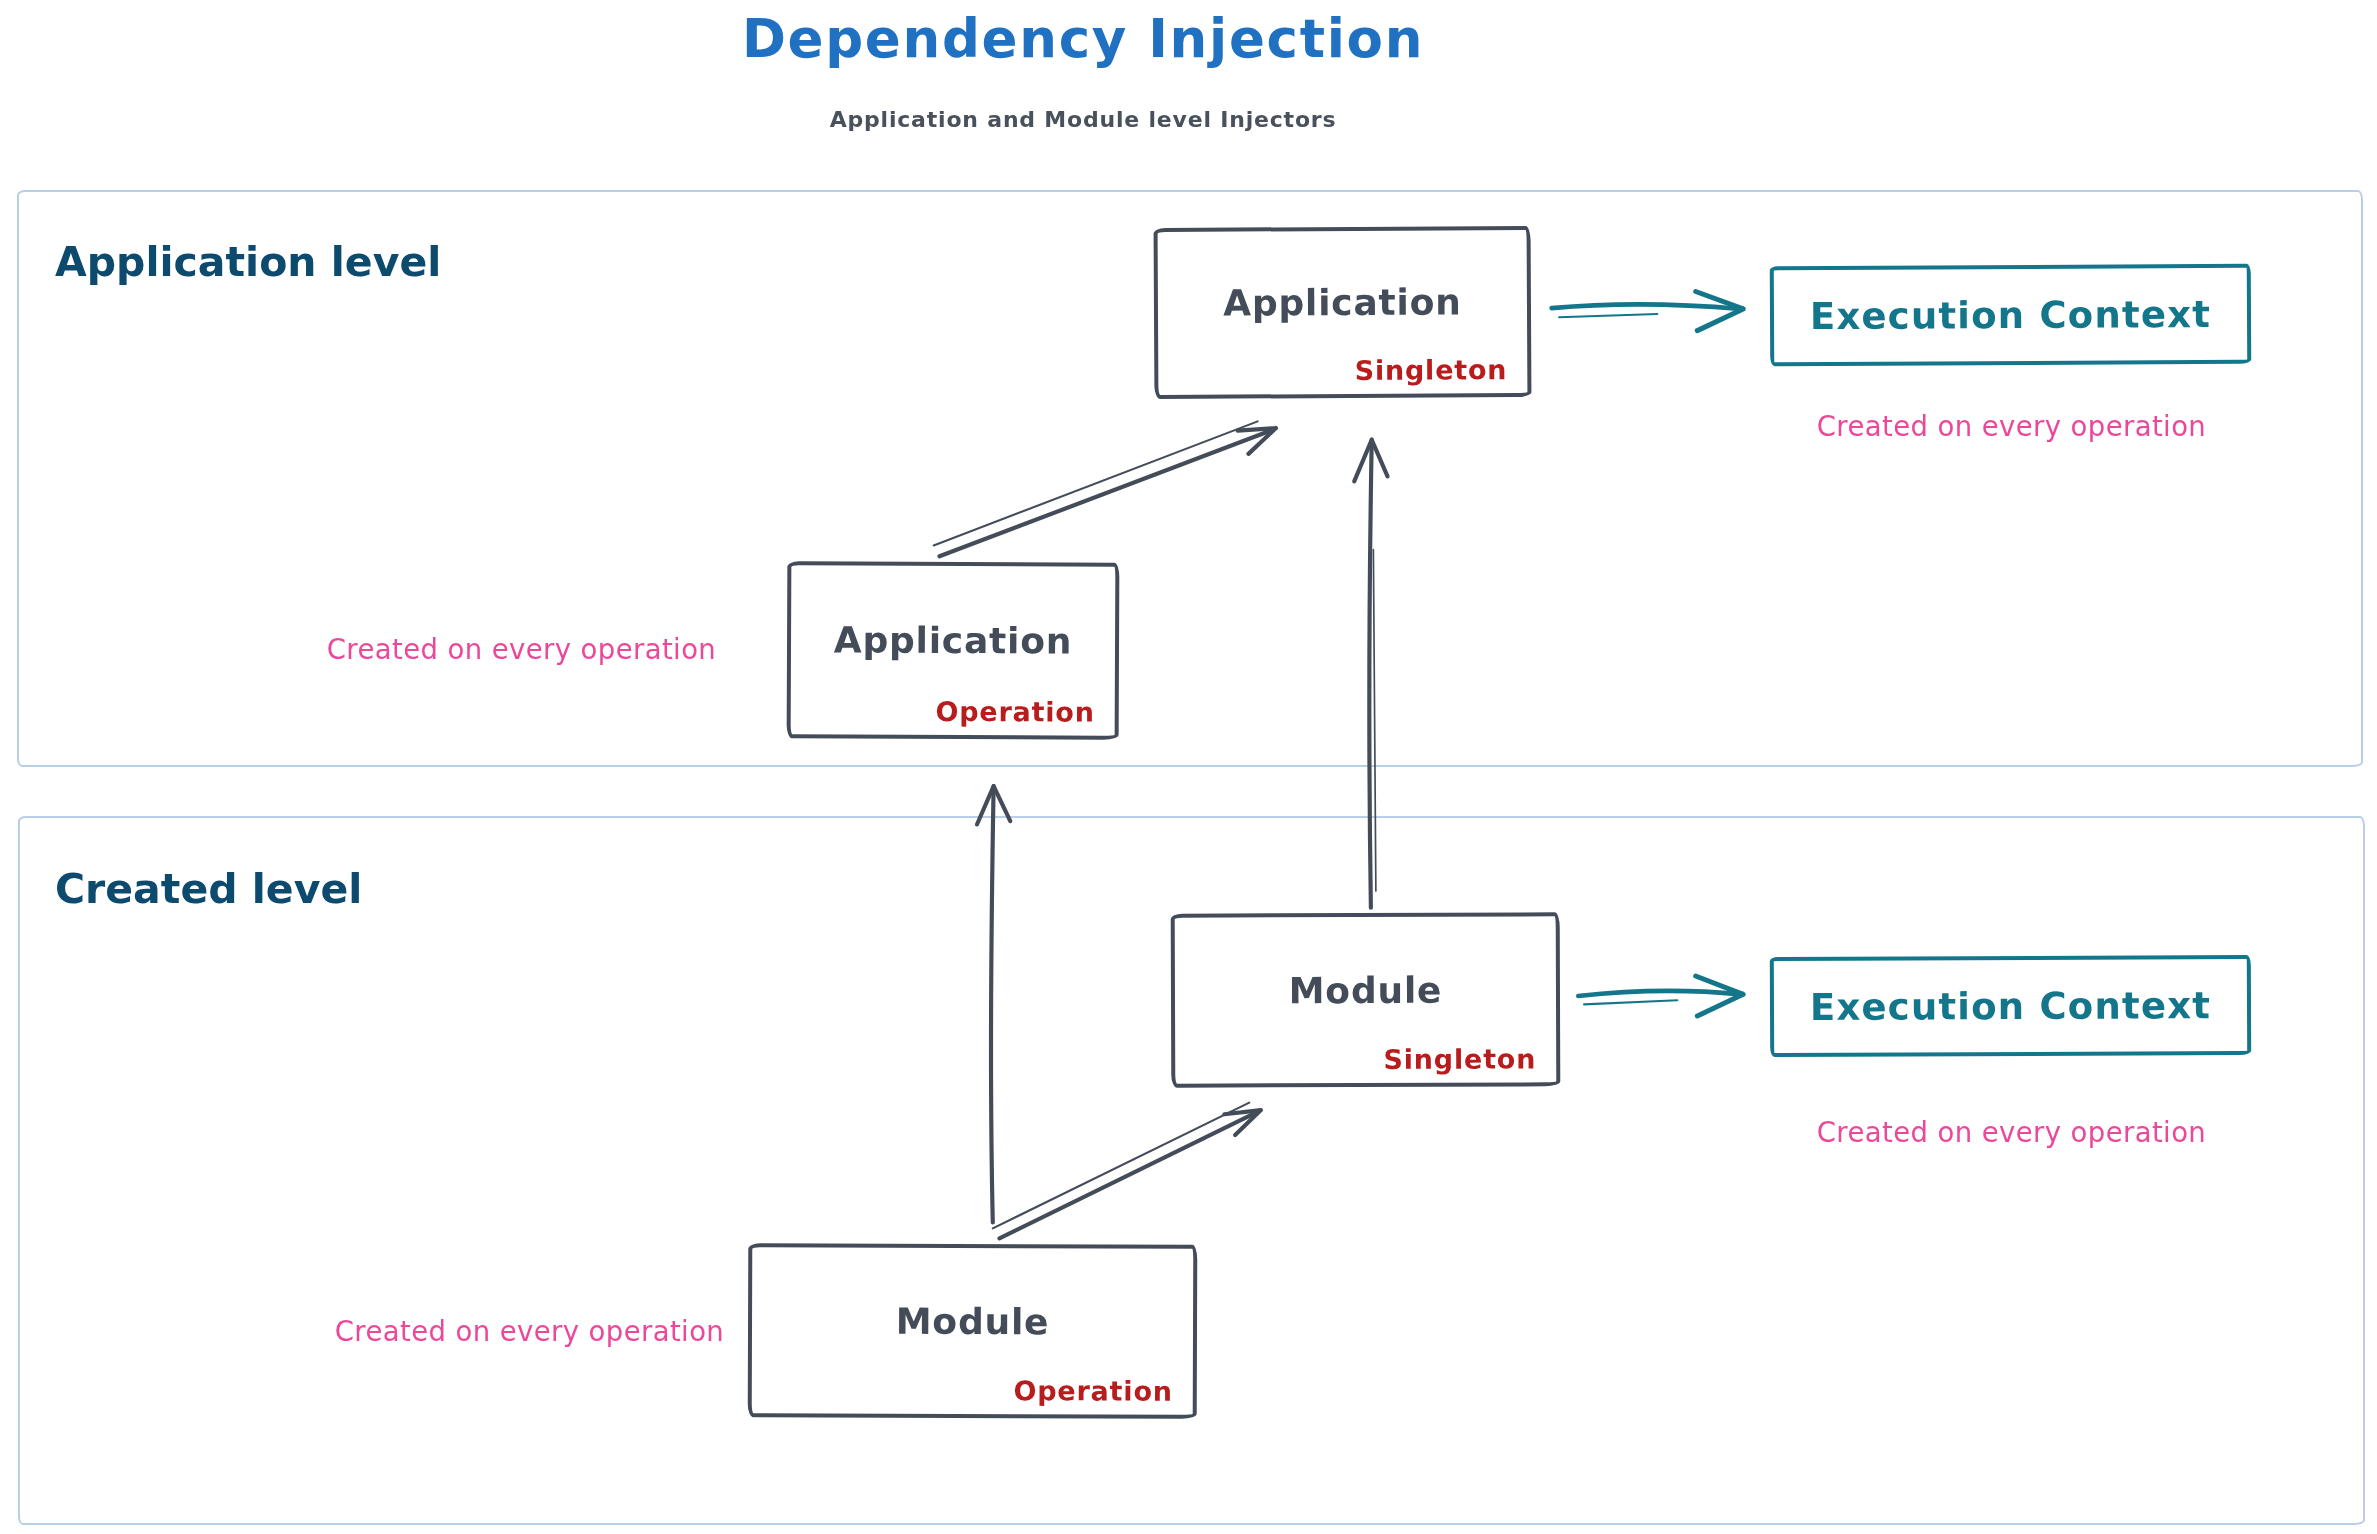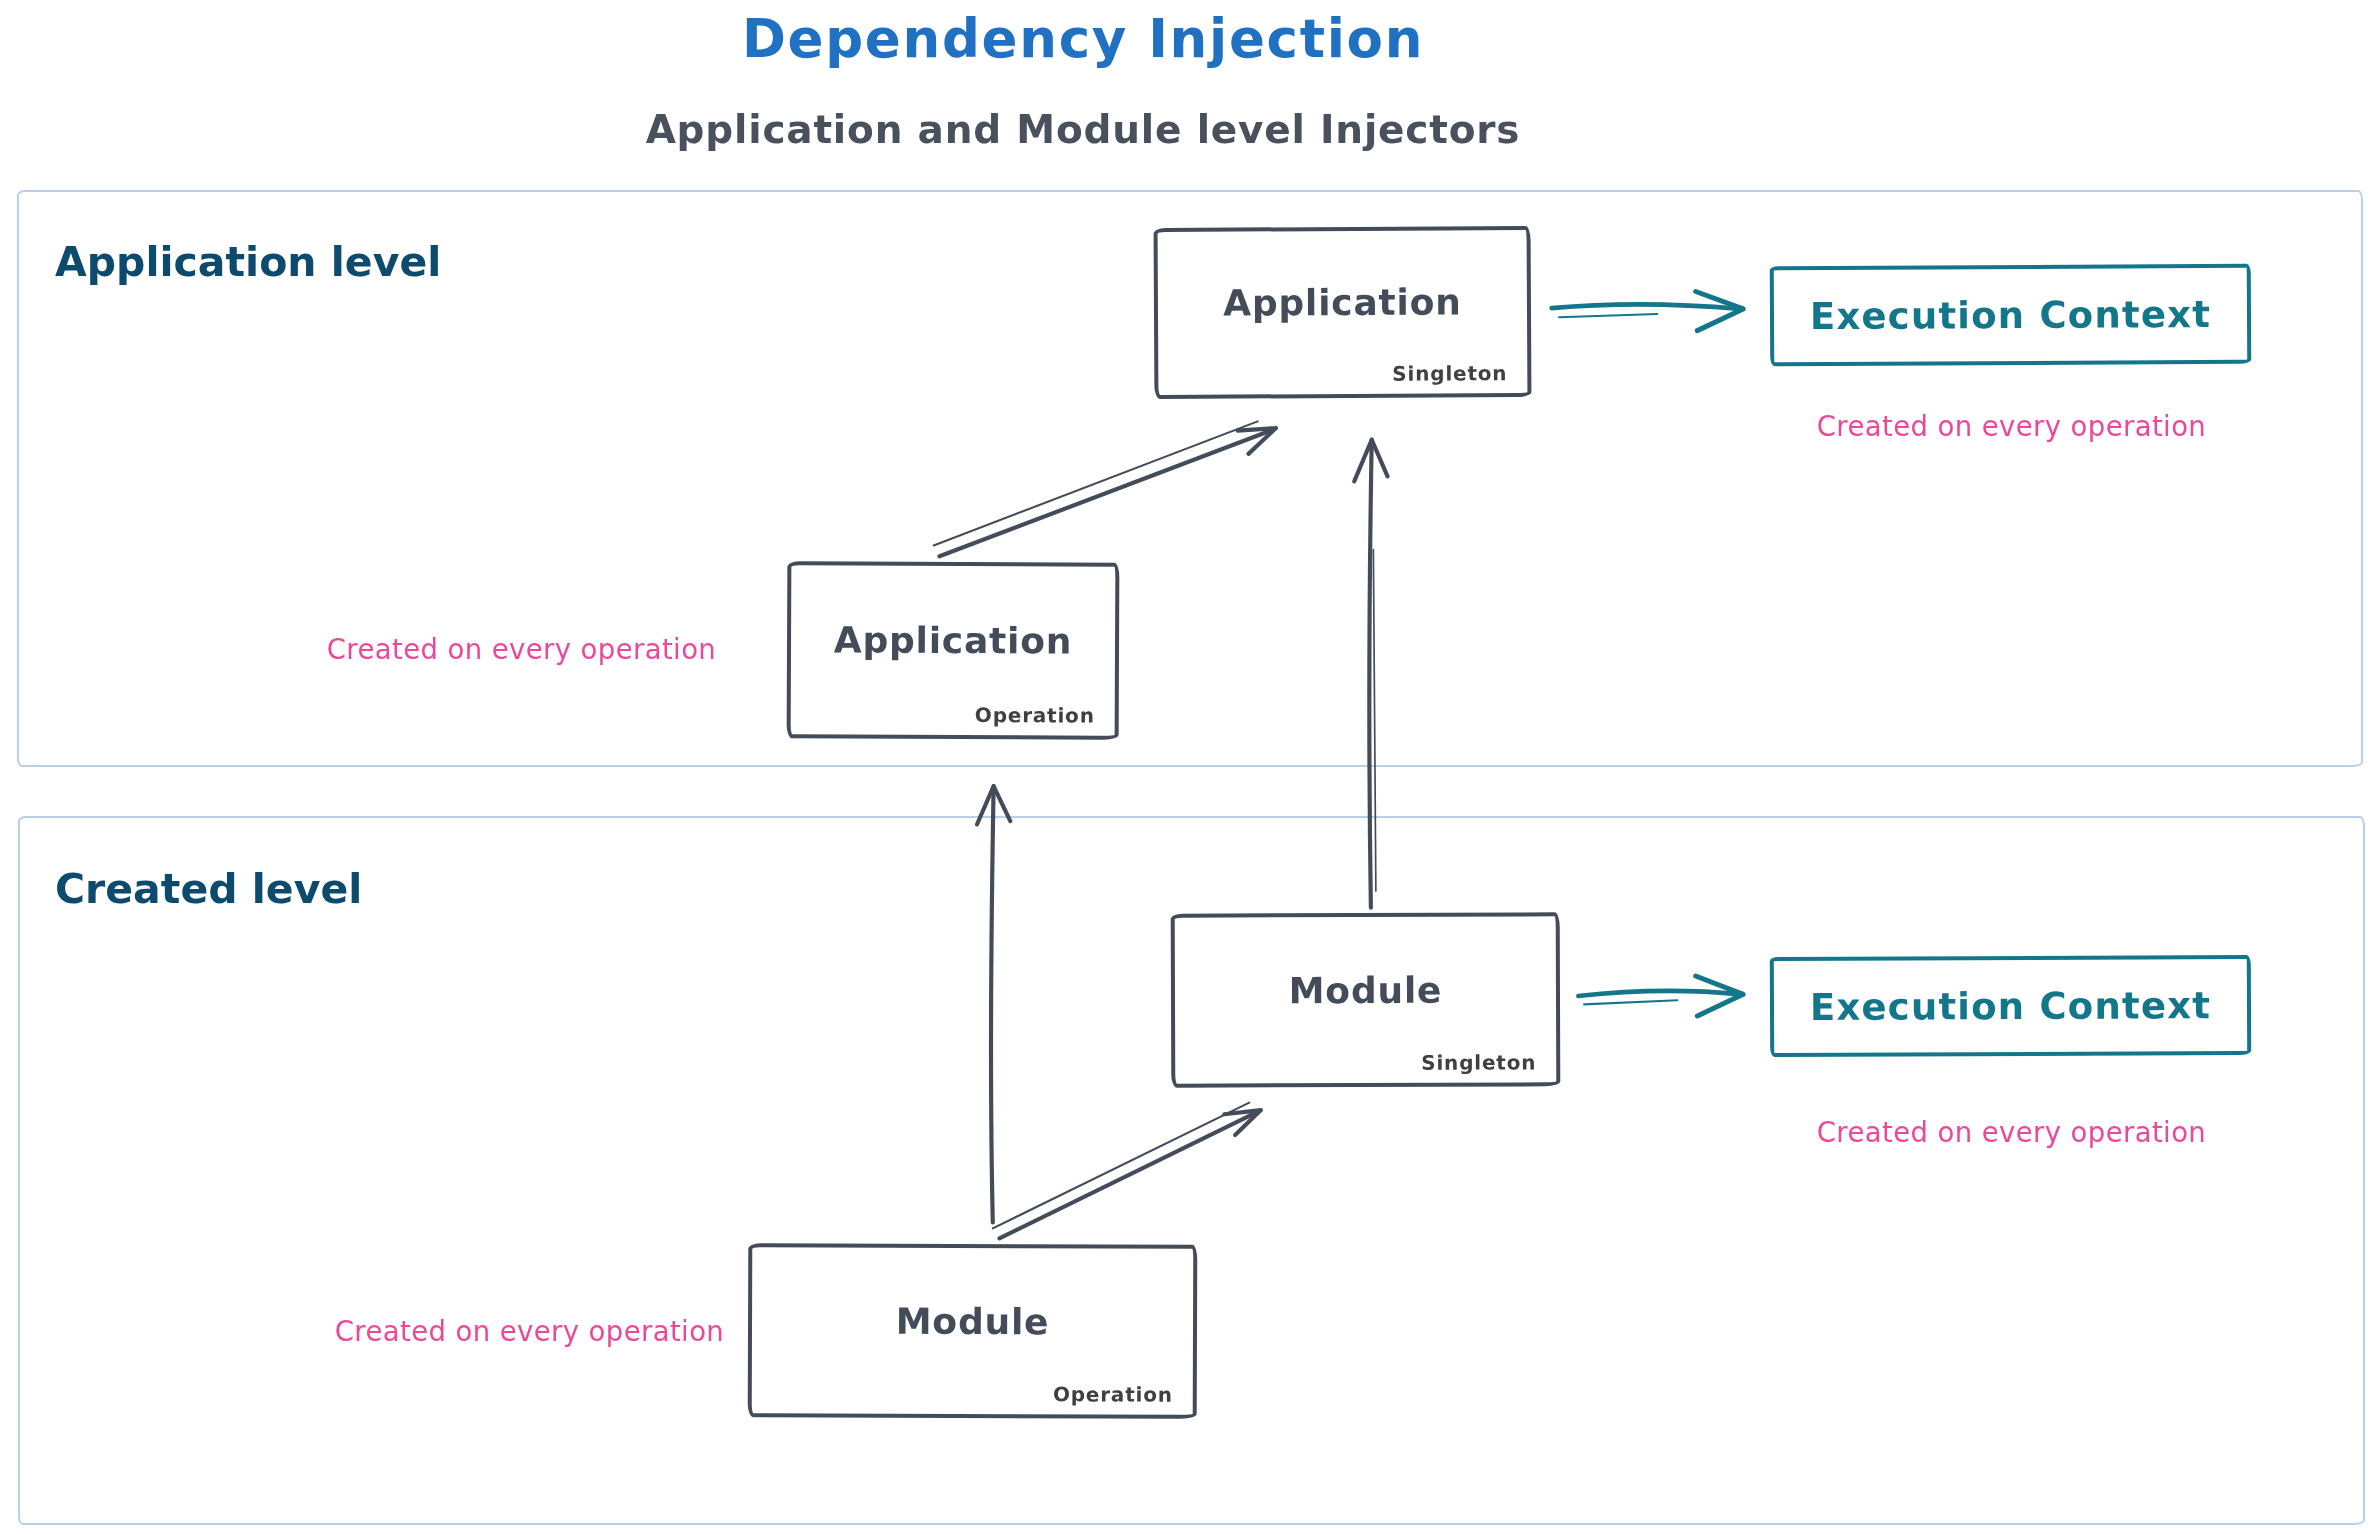--- a/index.html
+++ b/index.html
@@ -3,38 +3,38 @@
 <meta charset="utf-8">
 <style>
   html,body{margin:0;padding:0;background:#ffffff;}
   body{font-family:"DejaVu Sans","Liberation Sans",sans-serif;}
   .stage{position:relative;width:2377px;height:1534px;background:#ffffff;overflow:hidden;}
 
   
   .title{position:absolute;top:8.3px;left:1083px;transform:translateX(-50%);
          font-size:53px;font-weight:700;letter-spacing:1.7px;color:#2071c2;white-space:nowrap;}
   .subtitle{position:absolute;top:107px;left:1083px;transform:translateX(-50%);
-         font-size:39px;font-weight:600;letter-spacing:0.8px;color:#49525c;white-space:nowrap;}
+         font-size:22px;font-weight:600;letter-spacing:0.8px;color:#49525c;white-space:nowrap;}
 
   
   .level{position:absolute;border:2.5px solid #b9cfe8;border-radius:8.3px 5px 10px 5px/5px 10px 5px 8.3px;background:transparent;}
   .level.app{left:16.7px;top:190px;width:2342px;height:573px;}
   .level.module{left:17.5px;top:816px;width:2343px;height:705px;}
   .level-label{position:absolute;font-size:41px;font-weight:700;color:#0c4a6e;white-space:nowrap;}
   .level-label.app{left:55px;top:238px;}
   .level-label.module{left:55px;top:865px;}
 
   
   .node{position:absolute;background:#ffffff;border:4.2px solid #434c58;
         border-radius:11.7px 5px 15px 5.8px/5.8px 15px 5px 13.3px;z-index:3;
         display:flex;align-items:center;justify-content:center;}
   .node .node-title{font-size:36px;font-weight:600;color:#434c58;letter-spacing:0.8px;
         transform:translateY(-10px);white-space:nowrap;}
-  .node .badge{position:absolute;right:20px;bottom:8.3px;font-size:20px;font-weight:600;
-        color:#404040;letter-spacing:0.8px;white-space:nowrap;}
+  .node .badge{position:absolute;right:20px;bottom:8.3px;font-size:27px;font-weight:600;
+        color:#b91c1c;letter-spacing:0.8px;white-space:nowrap;}
   .node.app-singleton{left:1154px;top:227px;width:369px;height:163px;transform:rotate(-0.3deg);}
   .node.app-operation{left:787px;top:562px;width:324px;height:169px;transform:rotate(0.25deg);}
   .node.module-singleton{left:1171px;top:913px;width:381px;height:166px;transform:rotate(-0.2deg);}
   .node.module-operation{left:748px;top:1244px;width:441px;height:166px;transform:rotate(0.2deg);}
 
   
   .exec{position:absolute;background:#ffffff;border:4.2px solid #14768b;
         border-radius:8.3px 4.2px 11.7px 4.2px/4.2px 10px 4.2px 10px;z-index:3;
         display:flex;align-items:center;justify-content:center;}
   .exec .exec-label{font-size:37px;font-weight:700;color:#14768b;letter-spacing:1.2px;white-space:nowrap;}

